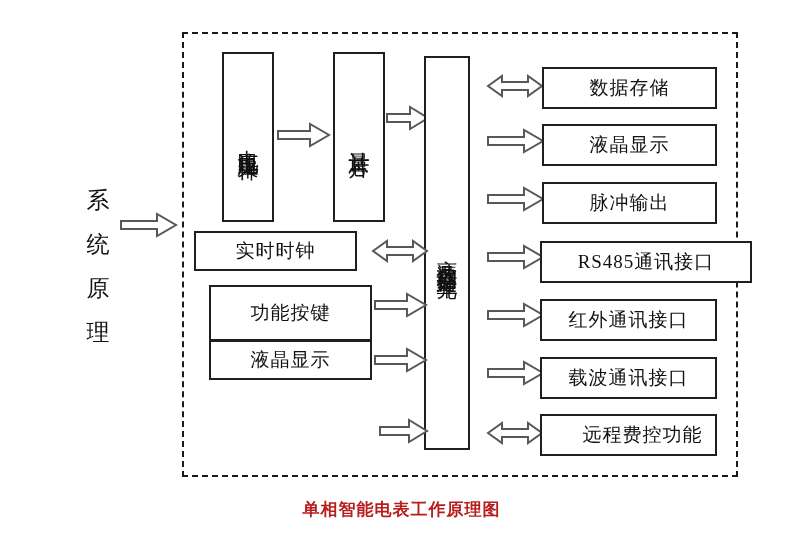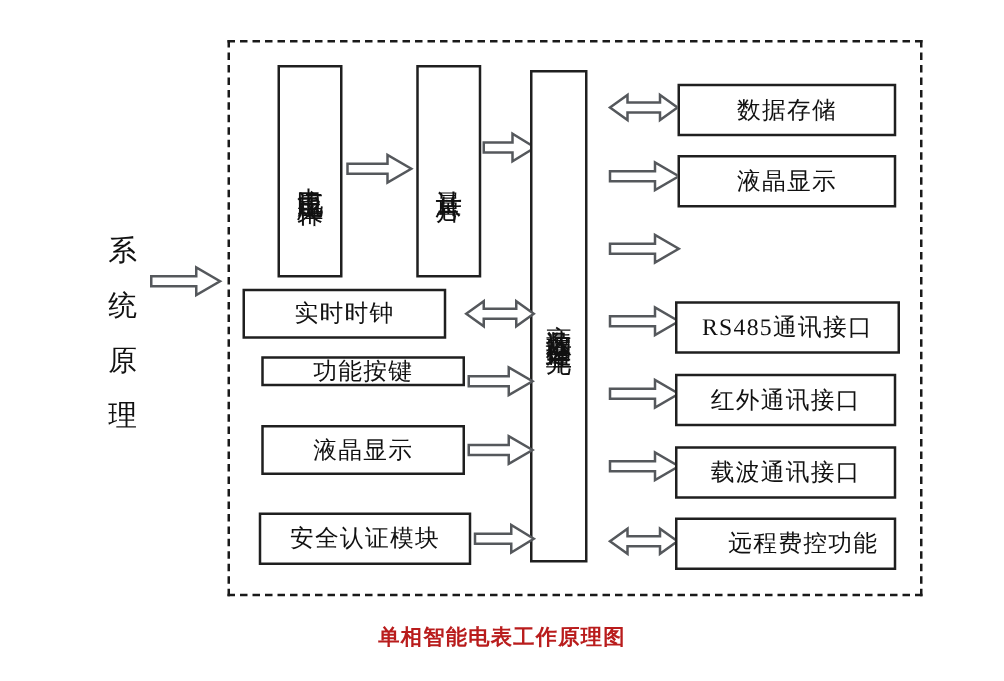--- a/index.html
+++ b/index.html
@@ -125,41 +125,38 @@
 
   <div class="box h" style="left:194px;top:231px;width:163px;height:40px;">
     <span>实时时钟</span>
   </div>
   <div class="arrow" style="left:372px;top:238px;">
     <svg width="56" height="26" viewBox="0 0 56 26">
       <polygon points="1,13 15,3 15,9 41,9 41,3 55,13 41,23 41,17 15,17 15,23" fill="#ffffff" stroke="#55585c" stroke-width="2" stroke-linejoin="miter"></polygon>
     </svg>
   </div>
 
-  <div class="box h" style="left:209px;top:285px;width:163px;height:24px;">
+  <div class="box h" style="left:209px;top:285px;width:163px;height:56px;">
     <span>功能按键</span>
   </div>
   <div class="arrow" style="left:374px;top:292px;">
     <svg width="54" height="26" viewBox="0 0 54 26">
       <polygon points="1,9 33,9 33,2 52,13 33,24 33,17 1,17" fill="#ffffff" stroke="#55585c" stroke-width="2" stroke-linejoin="miter"></polygon>
     </svg>
   </div>
 
   <div class="box h" style="left:209px;top:340px;width:163px;height:40px;">
     <span>液晶显示</span>
   </div>
   <div class="arrow" style="left:374px;top:347px;">
     <svg width="54" height="26" viewBox="0 0 54 26">
       <polygon points="1,9 33,9 33,2 52,13 33,24 33,17 1,17" fill="#ffffff" stroke="#55585c" stroke-width="2" stroke-linejoin="miter"></polygon>
     </svg>
   </div>
 
-  <div class="box h" style="left:207px;top:410px;width:170px;height:42px;">
-    <span>安全认证模块</span>
-  </div>
   <div class="arrow" style="left:379px;top:418px;">
     <svg width="50" height="26" viewBox="0 0 50 26">
       <polygon points="1,9 30,9 30,2 48,13 30,24 30,17 1,17" fill="#ffffff" stroke="#55585c" stroke-width="2" stroke-linejoin="miter"></polygon>
     </svg>
   </div>
 
   <div class="arrow" style="left:487px;top:73px;">
     <svg width="56" height="26" viewBox="0 0 56 26">
       <polygon points="1,13 15,3 15,9 41,9 41,3 55,13 41,23 41,17 15,17 15,23" fill="#ffffff" stroke="#55585c" stroke-width="2" stroke-linejoin="miter"></polygon>
     </svg>
@@ -175,27 +172,30 @@
   </div>
   <div class="box h" style="left:542px;top:124px;width:175px;height:42px;">
     <span>液晶显示</span>
   </div>
 
   <div class="arrow" style="left:487px;top:186px;">
     <svg width="58" height="26" viewBox="0 0 58 26">
       <polygon points="1,9 37,9 37,2 56,13 37,24 37,17 1,17" fill="#ffffff" stroke="#55585c" stroke-width="2" stroke-linejoin="miter"></polygon>
     </svg>
   </div>
+  <div class="box h" style="left:542px;top:182px;width:175px;height:42px;">
+    <span>脉冲输出</span>
+  </div>
 
   <div class="arrow" style="left:487px;top:244px;">
     <svg width="58" height="26" viewBox="0 0 58 26">
       <polygon points="1,9 37,9 37,2 56,13 37,24 37,17 1,17" fill="#ffffff" stroke="#55585c" stroke-width="2" stroke-linejoin="miter"></polygon>
     </svg>
   </div>
-  <div class="box h" style="left:540px;top:241px;width:180px;height:42px;">
+  <div class="box h" style="left:540px;top:241px;width:212px;height:42px;">
     <span>RS485通讯接口</span>
   </div>
 
   <div class="arrow" style="left:487px;top:302px;">
     <svg width="58" height="26" viewBox="0 0 58 26">
       <polygon points="1,9 37,9 37,2 56,13 37,24 37,17 1,17" fill="#ffffff" stroke="#55585c" stroke-width="2" stroke-linejoin="miter"></polygon>
     </svg>
   </div>
   <div class="box h" style="left:540px;top:299px;width:177px;height:42px;">
     <span>红外通讯接口</span>

